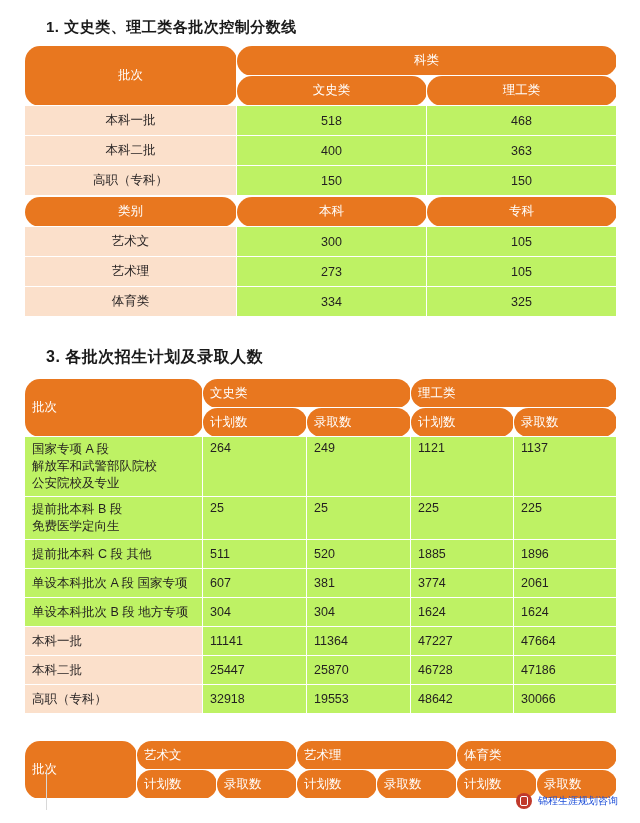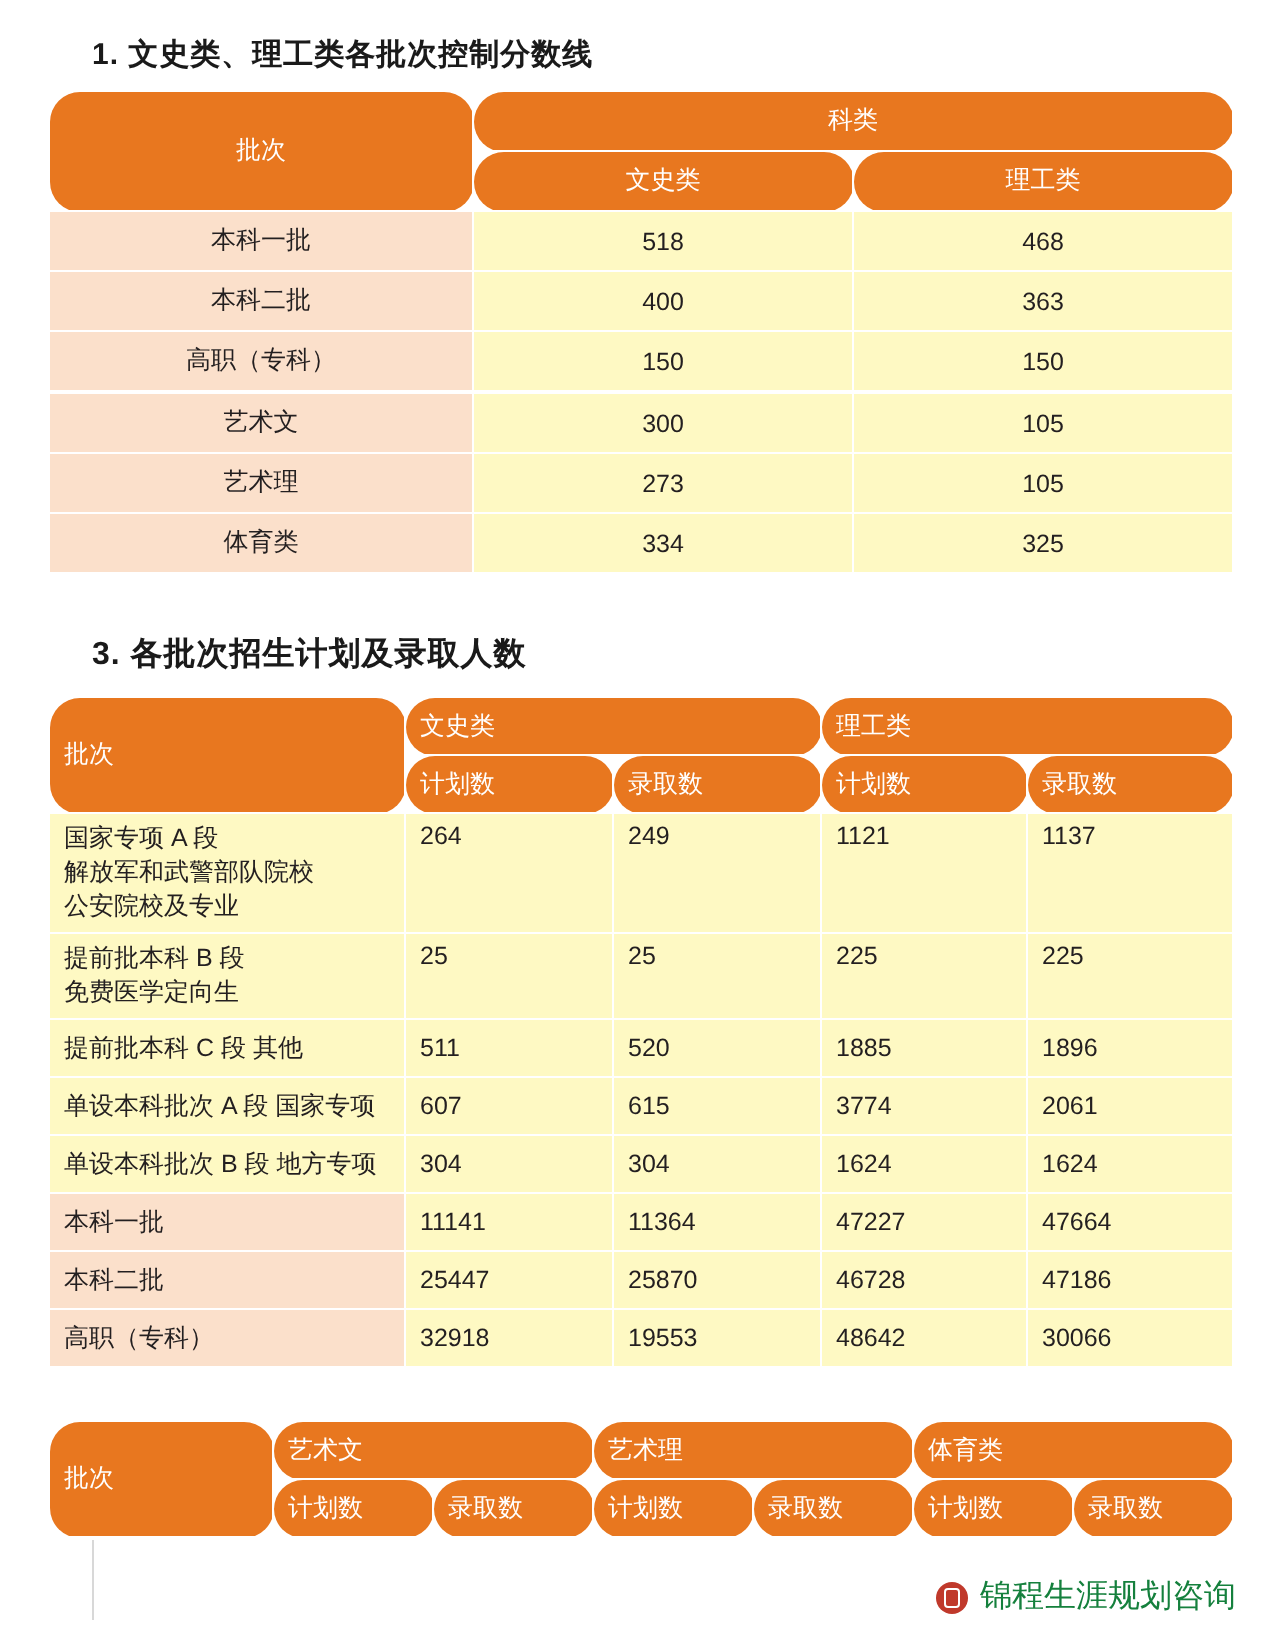--- a/index.html
+++ b/index.html
@@ -47,21 +47,21 @@
     color: #231f20;
   }
   .hdr {
     background: #e8771f;
     color: #ffffff;
     font-weight: normal;
     font-size: 12.5px;
     border-radius: 15px;
   }
   .cell-a { background: #fbe0cb; }
-  .cell-b { background: #fef9c3; }
+  .cell-b { background: #bef264; }
   .t1 { width: 592px; }
   .t1 td { height: 21px; }
   .t2 { width: 592px; }
   .t2 td { height: 21px; }
   .t3 { width: 592px; }
   .t3 td {
     height: 20px;
     text-align: left;
     padding-left: 7px;
   }
@@ -97,22 +97,22 @@
     position: absolute;
     left: 4px;
     top: 3px;
     width: 8px;
     height: 10px;
     border: 1.5px solid #ffffff;
     border-radius: 2px;
     box-sizing: border-box;
   }
   .logo-text {
-    font-size: 16px;
-    color: #15803d;
+    font-size: 10px;
+    color: #1d4ed8;
     white-space: nowrap;
   }
   .left-rule {
     position: absolute;
     left: 46px;
     top: 770px;
     width: 1px;
     height: 40px;
     background: #d8d8d8;
   }
@@ -158,20 +158,25 @@
   </table>
 
 
   <table class="t2">
     <colgroup>
         <col style="width:212px">
         <col style="width:190px">
         <col style="width:190px">
       </colgroup>
     <tbody>
+      <tr>
+        <td class="hdr">类别</td>
+        <td class="hdr">本科</td>
+        <td class="hdr">专科</td>
+      </tr>
       <tr>
         <td class="cell-a">艺术文</td>
         <td class="cell-b">300</td>
         <td class="cell-b">105</td>
       </tr>
       <tr>
         <td class="cell-a">艺术理</td>
         <td class="cell-b">273</td>
         <td class="cell-b">105</td>
       </tr>
@@ -235,21 +240,21 @@
         <td class="cell-b">提前批本科 C 段  其他</td>
         <td class="cell-b">511</td>
         <td class="cell-b">520</td>
         <td class="cell-b">1885</td>
         <td class="cell-b">1896</td>
       </tr>
 
       <tr>
         <td class="cell-b">单设本科批次 A 段  国家专项</td>
         <td class="cell-b">607</td>
-        <td class="cell-b">615</td>
+        <td class="cell-b">381</td>
         <td class="cell-b">3774</td>
         <td class="cell-b">2061</td>
       </tr>
 
       <tr>
         <td class="cell-b">单设本科批次 B 段  地方专项</td>
         <td class="cell-b">304</td>
         <td class="cell-b">304</td>
         <td class="cell-b">1624</td>
         <td class="cell-b">1624</td>

